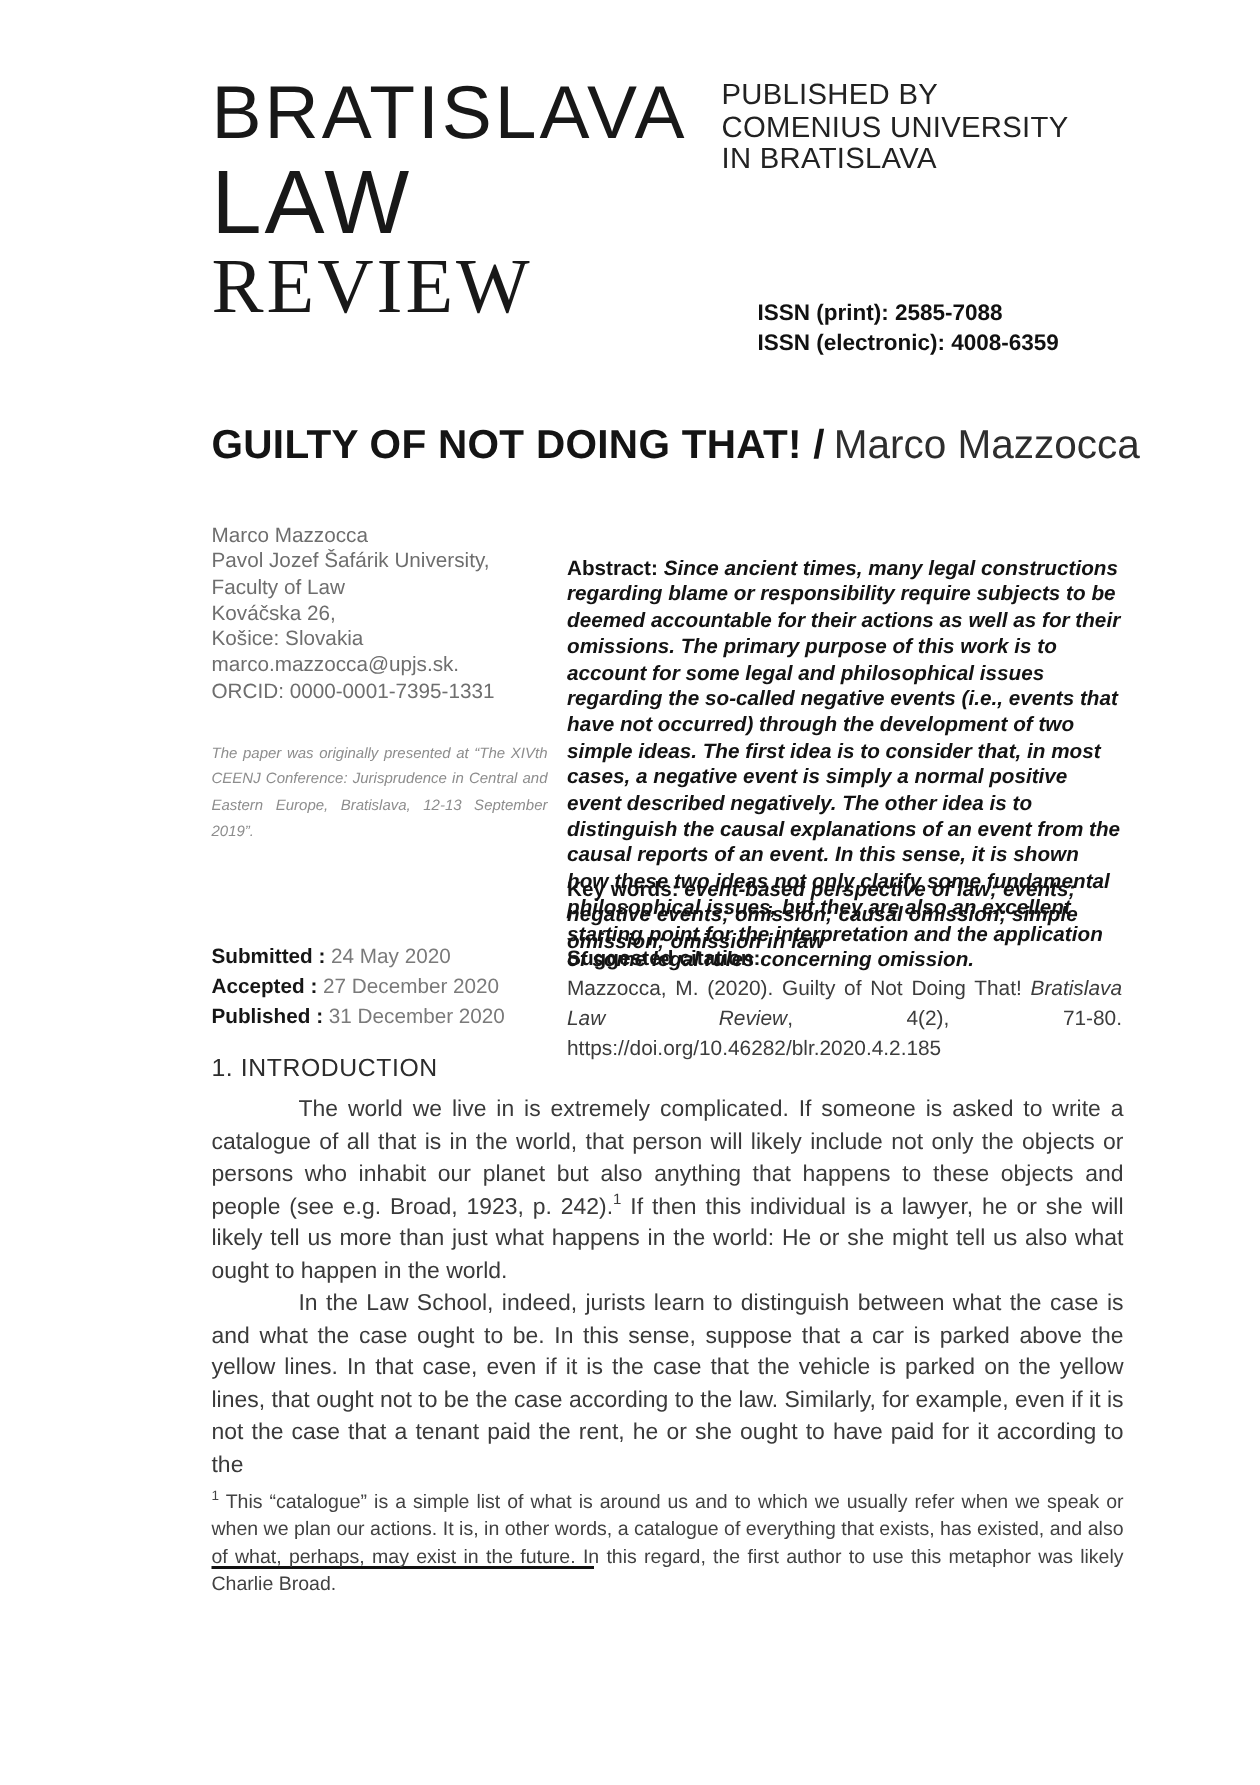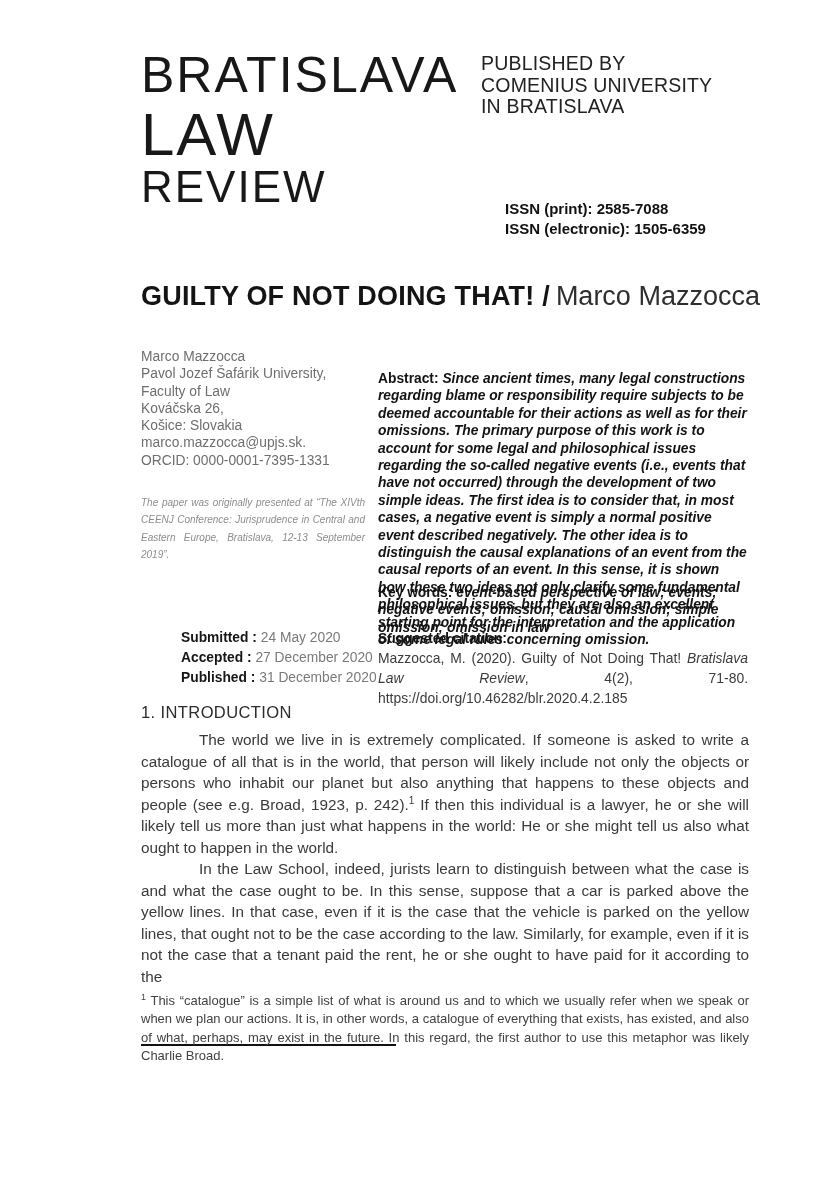--- a/index.html
+++ b/index.html
@@ -17,21 +17,21 @@
   .logo-line {
     position: absolute;
     left: 141px;
     font-weight: 200;
     color: #181818;
     letter-spacing: 2px;
     white-space: nowrap;
   }
   .logo-line.l1 { top: 46px;  font-size: 50px; }
   .logo-line.l2 { top: 100px; font-size: 60px; }
-  .logo-line.l3 { top: 162px; font-size: 44px; }
+  .logo-line.l3 { top: 162px; font-size: 52px; font-family: Liberation Serif, serif; }
 
   .publisher {
     position: absolute;
     left: 481px;
     top: 53px;
     font-size: 19.5px;
     line-height: 21.5px;
     font-weight: 300;
     color: #222222;
     letter-spacing: 0.2px;
@@ -81,21 +81,20 @@
     text-align: justify;
   }
   .dates {
     position: absolute;
     left: 141px;
     top: 628px;
     width: 240px;
     font-size: 13.8px;
     line-height: 20px;
     color: #7a7a7a;
-    margin-left: 40px;
   }
   .dates .d-label { font-weight: 700; color: #161616; }
 
   .abstract {
     position: absolute;
     left: 378px;
     top: 350px;
     width: 370px;
     font-size: 13.8px;
     line-height: 17.4px;
@@ -192,21 +191,21 @@
   <div class="logo-line l3">REVIEW</div>
 
   <div class="publisher">
     <div>PUBLISHED BY</div>
     <div>COMENIUS UNIVERSITY</div>
     <div>IN BRATISLAVA</div>
   </div>
 
   <div class="issn">
     <div>ISSN (print): 2585-7088</div>
-    <div>ISSN (electronic): 1505-6359</div>
+    <div>ISSN (electronic): 4008-6359</div>
   </div>
 
   <div class="article-title">
     <span class="t-main">GUILTY OF NOT DOING THAT! /</span><span class="t-author">Marco Mazzocca</span>
   </div>
 
   <div class="author-info">
     <div>Marco Mazzocca</div>
     <div>Pavol Jozef Šafárik University, Faculty of Law</div>
     <div>Kováčska 26,</div>

